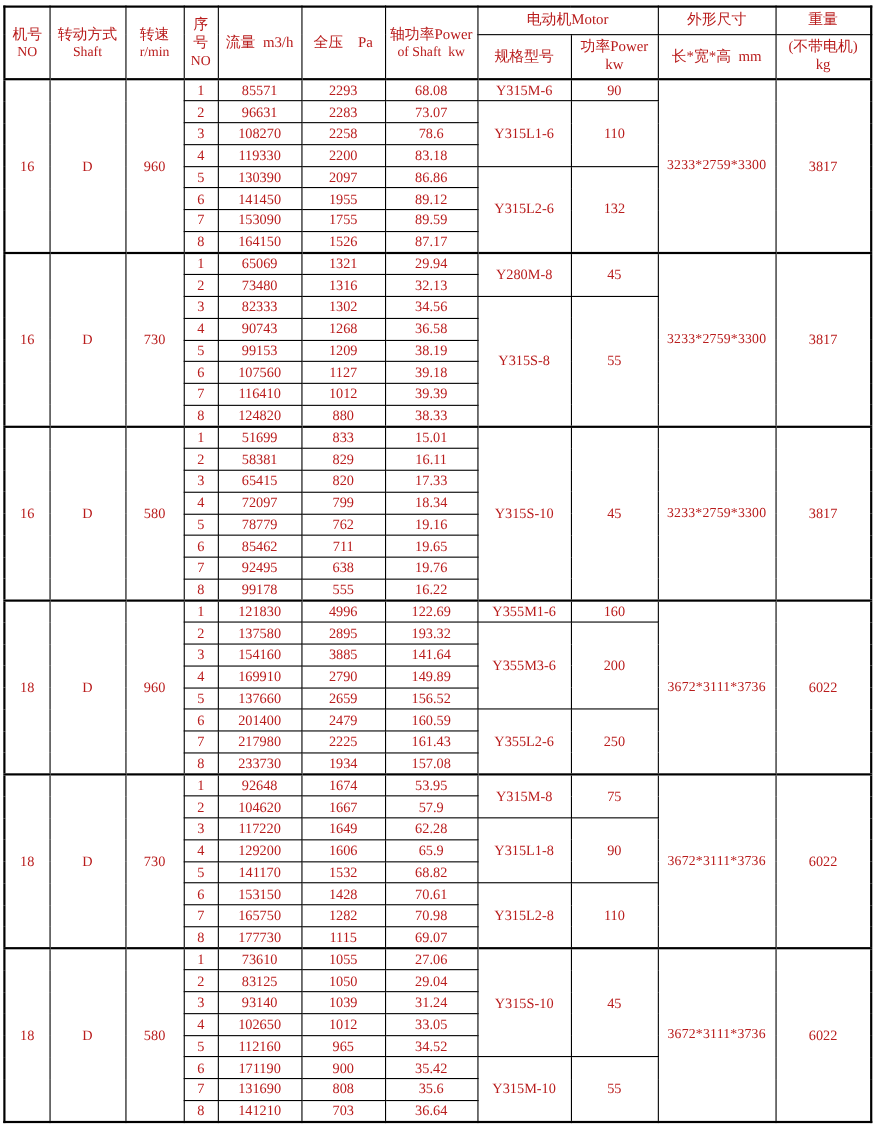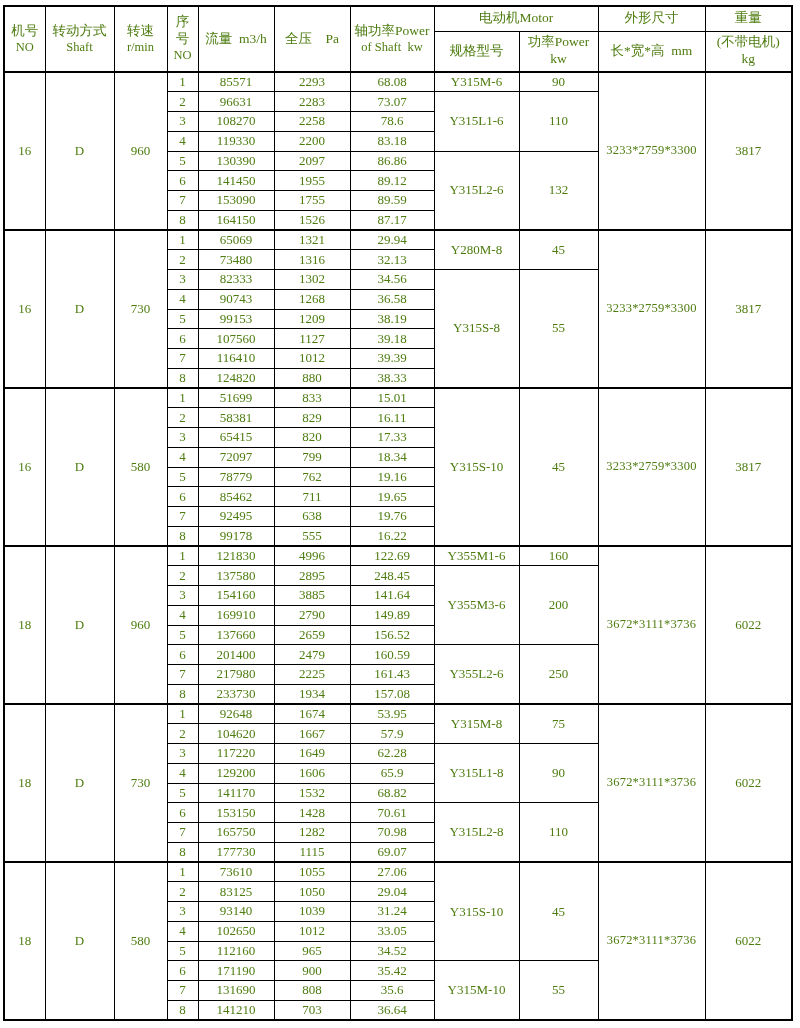--- a/index.html
+++ b/index.html
@@ -2,21 +2,21 @@
 <html><head>
 <meta charset="utf-8">
 <style>
   html, body { margin: 0; padding: 0; background: #ffffff; }
   .page {
     position: relative;
     width: 800px;
     height: 1028px;
     background: #ffffff;
     font-family: "Liberation Serif", "DejaVu Serif", serif;
-    color: #4d7c0f;
+    color: #b91c1c;
     overflow: hidden;
   }
   table.spec {
     border-collapse: collapse;
     table-layout: fixed;
     width: 788px;
     margin: 5px 0 0 3px;
     border: 2px solid #000;
   }
   table.spec th, table.spec td {
@@ -280,21 +280,21 @@
           <td data-name="shaft-power-cell">122.69</td>
           <td data-name="motor-model-cell">Y355M1-6</td>
           <td data-name="motor-power-cell">160</td>
           <td data-name="dimensions-cell" rowspan="8">3672*3111*3736</td>
           <td data-name="weight-cell" rowspan="8">6022</td>
         </tr>
         <tr data-name="table-row">
           <td data-name="seq-cell">2</td>
           <td data-name="flow-cell">137580</td>
           <td data-name="pressure-cell">2895</td>
-          <td data-name="shaft-power-cell">248.45</td>
+          <td data-name="shaft-power-cell">193.32</td>
           <td data-name="motor-model-cell" rowspan="4">Y355M3-6</td>
           <td data-name="motor-power-cell" rowspan="4">200</td>
         </tr>
         <tr data-name="table-row">
           <td data-name="seq-cell">3</td>
           <td data-name="flow-cell">154160</td>
           <td data-name="pressure-cell">3885</td>
           <td data-name="shaft-power-cell">141.64</td>
         </tr>
         <tr data-name="table-row">

